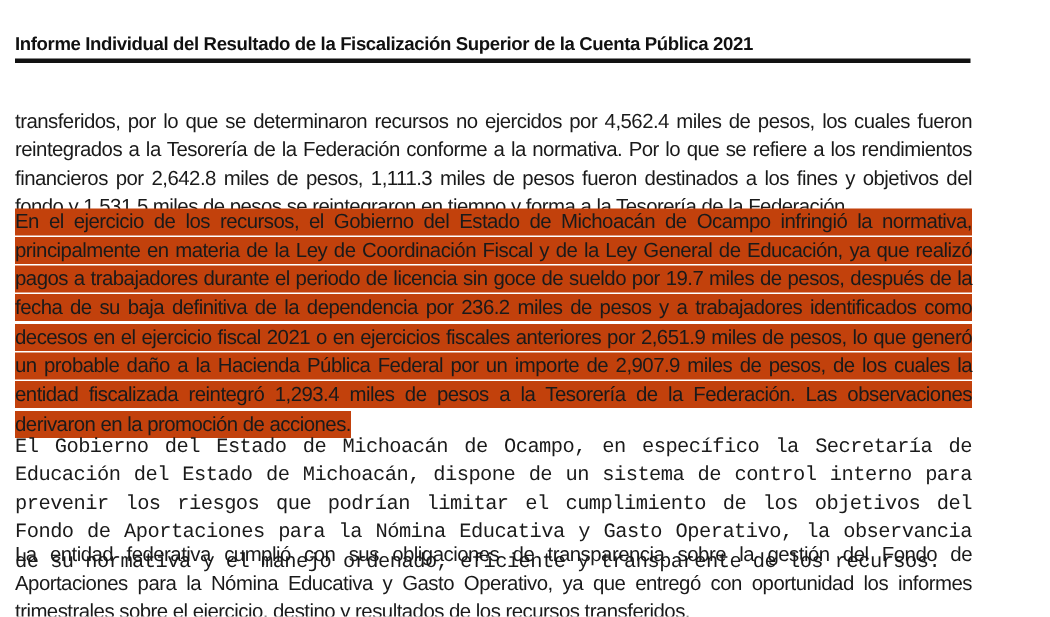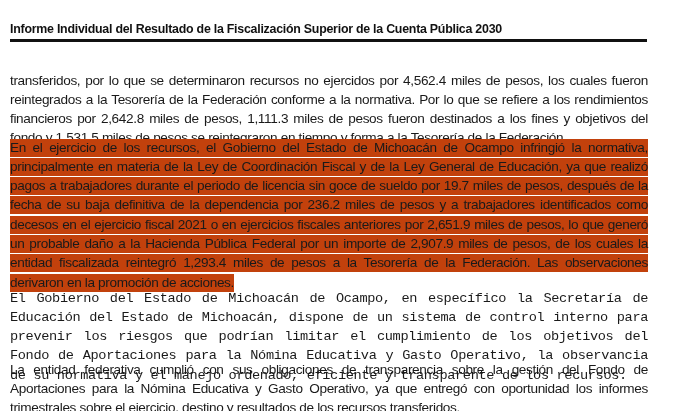--- a/index.html
+++ b/index.html
@@ -31,21 +31,21 @@
   .hl {
     background: #c2410c;
     box-decoration-break: clone; -webkit-box-decoration-break: clone;
     padding: 1px 0 2px 0;
   }
 </style>
 </head>
 <body>
 
 <div class="page">
-  <div class="header-title">Informe Individual del Resultado de la Fiscalización Superior de la Cuenta Pública 2030</div>
+  <div class="header-title">Informe Individual del Resultado de la Fiscalización Superior de la Cuenta Pública 2021</div>
   <div class="header-rule"></div>
 
   <p class="para p1"><span>transferidos, por lo que se determinaron recursos no ejercidos por 4,562.4 miles de pesos, los cuales fueron reintegrados a la Tesorería de la Federación conforme a la normativa. Por lo que se refiere a los rendimientos financieros por 2,642.8 miles de pesos, 1,111.3 miles de pesos fueron destinados a los fines y objetivos del fondo y 1,531.5 miles de pesos se reintegraron en tiempo y forma a la Tesorería de la Federación.</span></p>
 
   <p class="para p2"><span class="hl">En el ejercicio de los recursos, el Gobierno del Estado de Michoacán de Ocampo infringió la normativa, principalmente en materia de la Ley de Coordinación Fiscal y de la Ley General de Educación, ya que realizó pagos a trabajadores durante el periodo de licencia sin goce de sueldo por 19.7 miles de pesos, después de la fecha de su baja definitiva de la dependencia por 236.2 miles de pesos y a trabajadores identificados como decesos en el ejercicio fiscal 2021 o en ejercicios fiscales anteriores por 2,651.9 miles de pesos, lo que generó un probable daño a la Hacienda Pública Federal por un importe de 2,907.9 miles de pesos, de los cuales la entidad fiscalizada reintegró 1,293.4 miles de pesos a la Tesorería de la Federación. Las observaciones derivaron en la promoción de acciones.</span></p>
 
   <p class="para p3"><span>El Gobierno del Estado de Michoacán de Ocampo, en específico la Secretaría de Educación del Estado de Michoacán, dispone de un sistema de control interno para prevenir los riesgos que podrían limitar el cumplimiento de los objetivos del Fondo de Aportaciones para la Nómina Educativa y Gasto Operativo, la observancia de su normativa y el manejo ordenado, eficiente y transparente de los recursos.</span></p>
 
   <p class="para p4"><span>La entidad federativa cumplió con sus obligaciones de transparencia sobre la gestión del Fondo de Aportaciones para la Nómina Educativa y Gasto Operativo, ya que entregó con oportunidad los informes trimestrales sobre el ejercicio, destino y resultados de los recursos transferidos.</span></p>
 </div>

